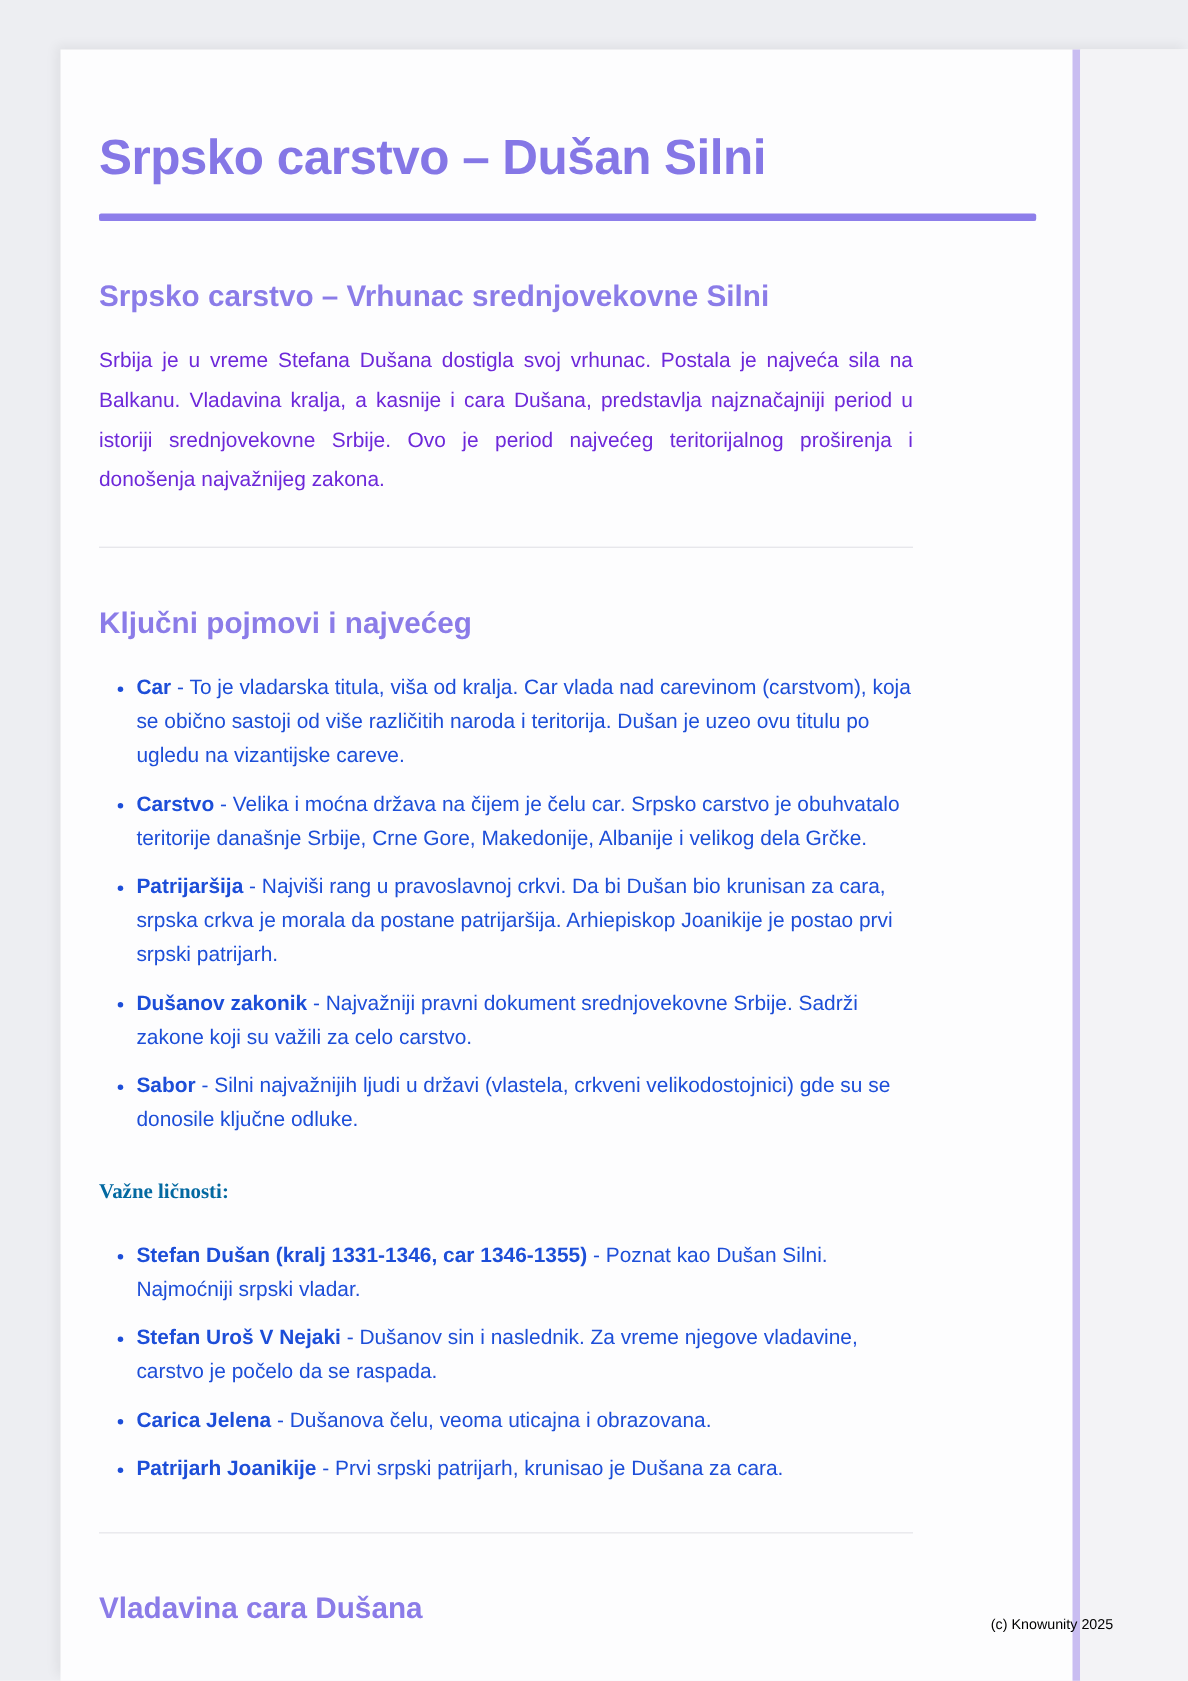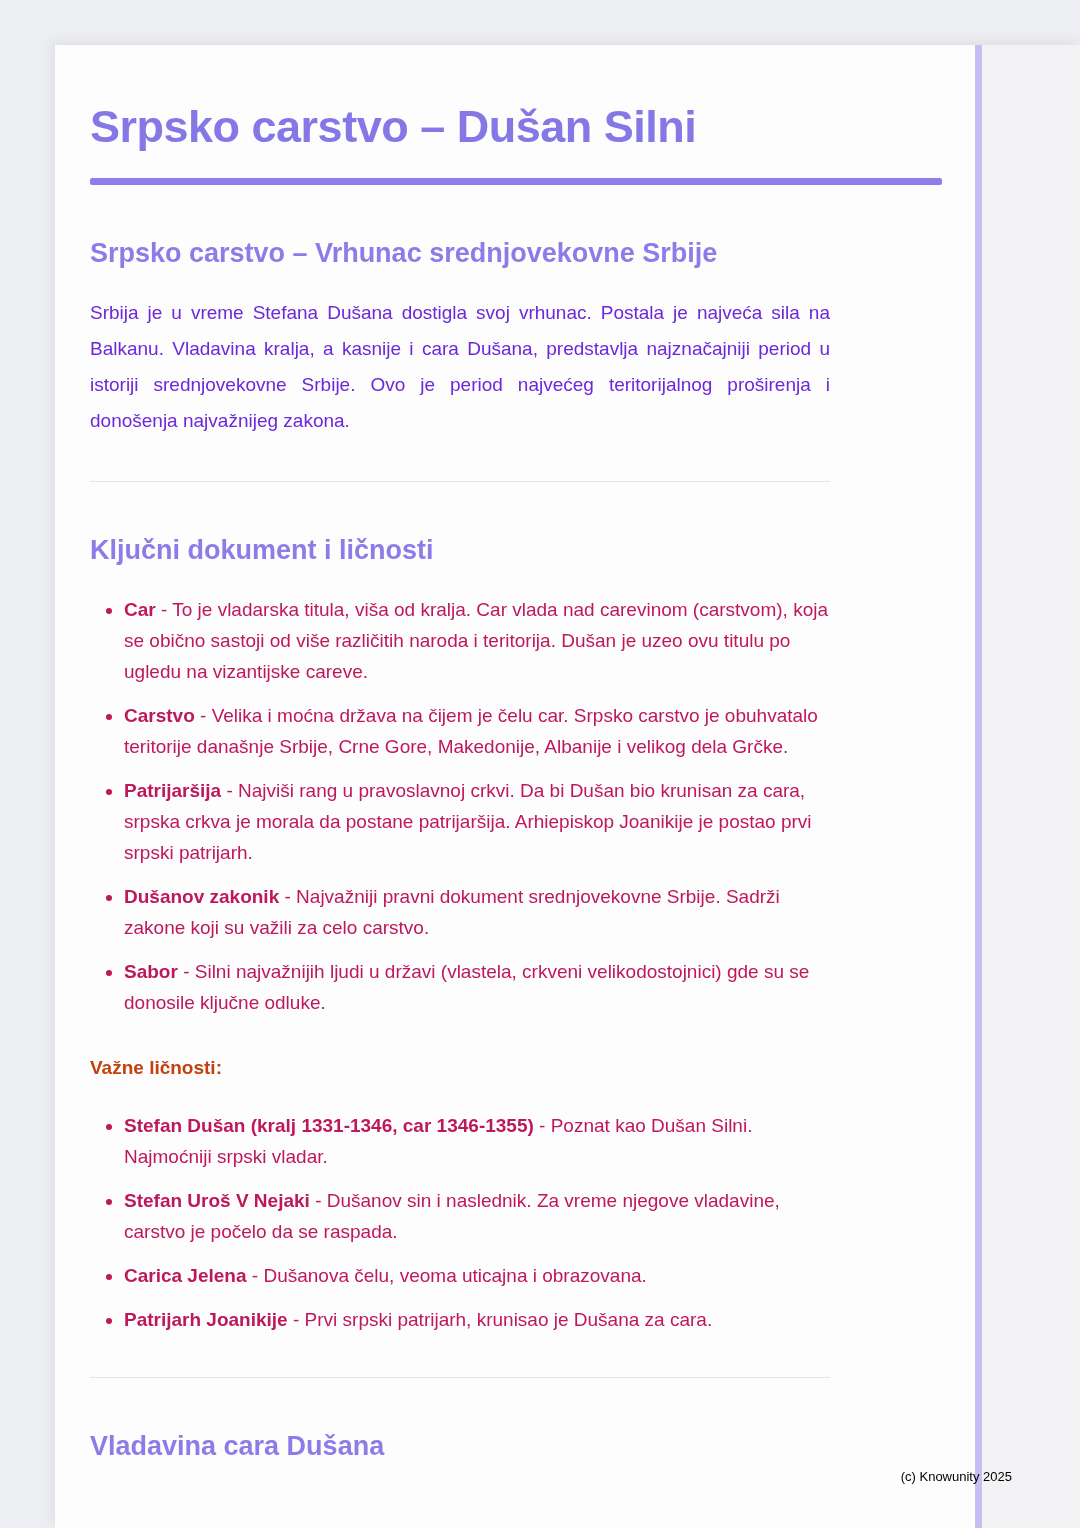--- a/index.html
+++ b/index.html
@@ -33,21 +33,21 @@
     position: absolute;
     top: 0;
     bottom: 0;
     right: 0;
     width: 98px;
     background: #f3f3f6;
   }
   .content {
     position: absolute;
     left: 35px;
-    top: 0;
+    top: 16px;
     width: 852px;
   }
   .doc-title {
     margin: 58px 0 0 0;
     font-size: 45px;
     line-height: 48px;
     font-weight: bold;
     letter-spacing: -0.5px;
     color: #8577e6;
     white-space: nowrap;
@@ -82,31 +82,32 @@
   }
   ul.term-list {
     margin: 28px 0 0 0;
     padding: 0 0 0 34px;
     width: 740px;
     list-style: disc;
   }
   ul.term-list li {
     font-size: 19px;
     line-height: 31px;
-    color: #be185d;
+    color: #1d4ed8;
     margin-bottom: 13px;
   }
   ul.term-list li:last-child { margin-bottom: 0; }
   .term { font-weight: bold; }
   .subheading {
     margin: 36px 0 0 0;
     font-size: 19px;
     line-height: 28px;
     font-weight: bold;
-    color: #c2410c;
+    color: #0369a1;
+    font-family: Liberation Serif, serif;
   }
   .footer-note {
     position: absolute;
     right: 68px;
     bottom: 44px;
     font-size: 13px;
     color: #000000;
     z-index: 5;
   }
 </style>
@@ -115,26 +116,26 @@
 
 <div class="page">
   <div class="accent-line"></div>
   <div class="right-strip"></div>
 
   <div class="content">
 
     <h1 class="doc-title">Srpsko carstvo – Dušan Silni</h1>
     <div class="title-rule"></div>
 
-    <h2 class="section-heading">Srpsko carstvo – Vrhunac srednjovekovne Srbije</h2>
+    <h2 class="section-heading">Srpsko carstvo – Vrhunac srednjovekovne Silni</h2>
     <p class="body-paragraph">Srbija je u vreme Stefana Dušana dostigla svoj vrhunac. Postala je najveća sila na Balkanu. Vladavina kralja, a kasnije i cara Dušana, predstavlja najznačajniji period u istoriji srednjovekovne Srbije. Ovo je period najvećeg teritorijalnog proširenja i donošenja najvažnijeg zakona.</p>
 
     <div class="divider"></div>
 
-    <h2 class="section-heading">Ključni dokument i ličnosti</h2>
+    <h2 class="section-heading">Ključni pojmovi i najvećeg</h2>
 
     <ul class="term-list">
       <li>
         <span class="term">Car</span>
         <span>- To je vladarska titula, viša od kralja. Car vlada nad carevinom (carstvom), koja se obično sastoji od više različitih naroda i teritorija. Dušan je uzeo ovu titulu po ugledu na vizantijske careve.</span>
       </li>
       <li>
         <span class="term">Carstvo</span>
         <span>- Velika i moćna država na čijem je čelu car. Srpsko carstvo je obuhvatalo teritorije današnje Srbije, Crne Gore, Makedonije, Albanije i velikog dela Grčke.</span>
       </li>

